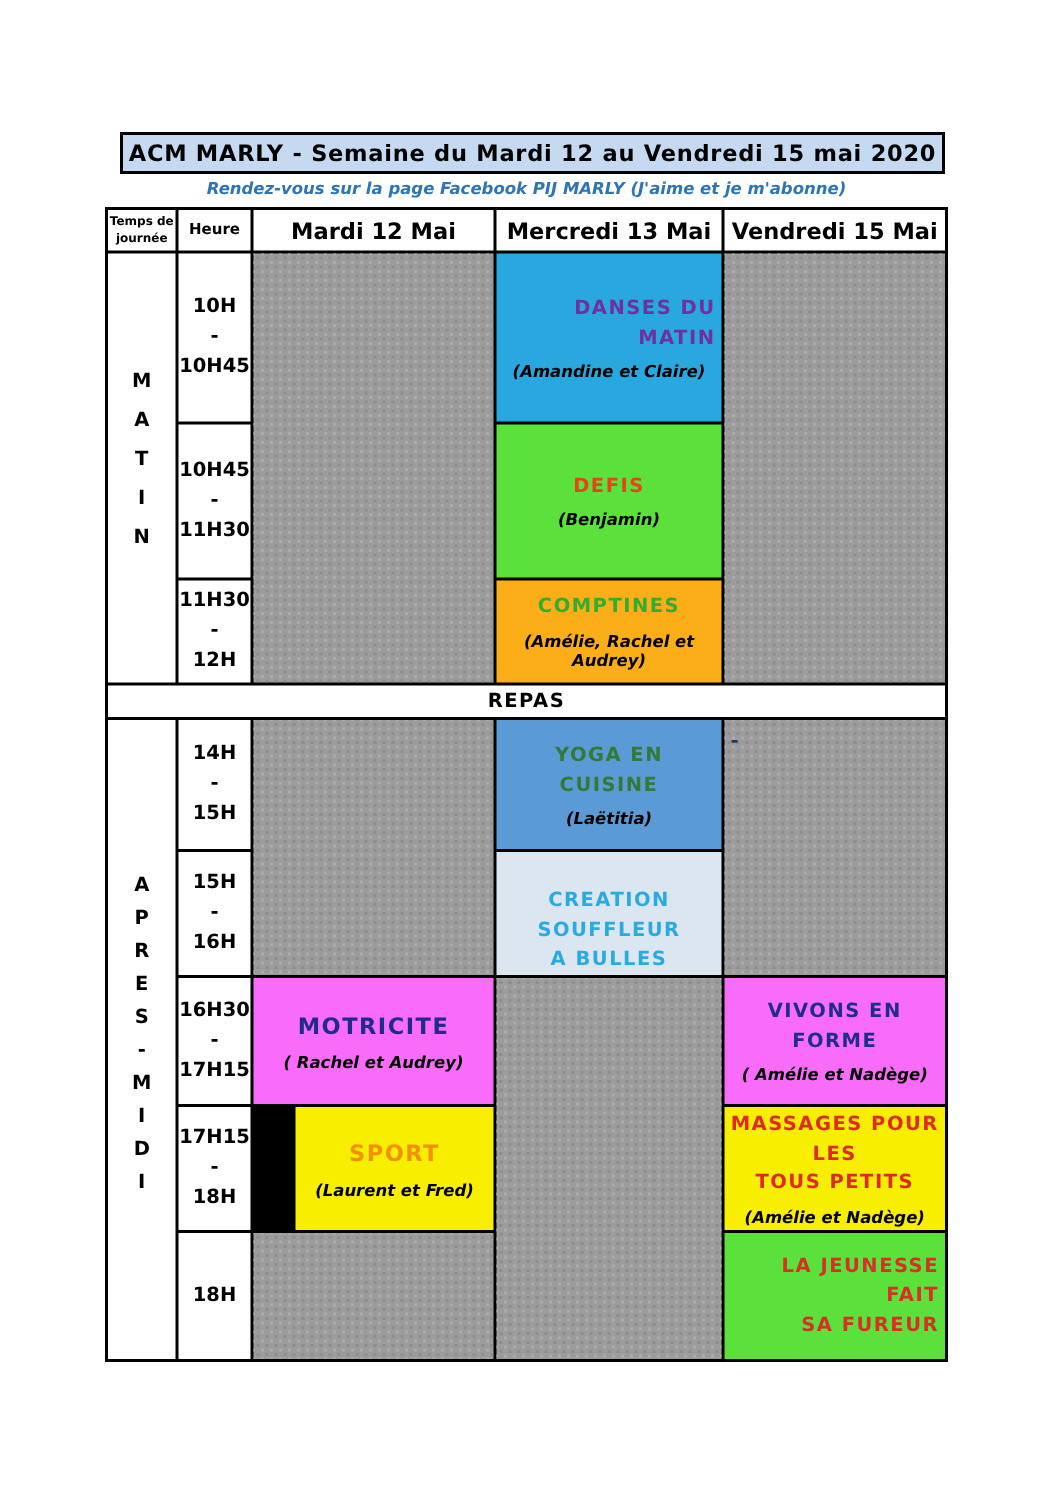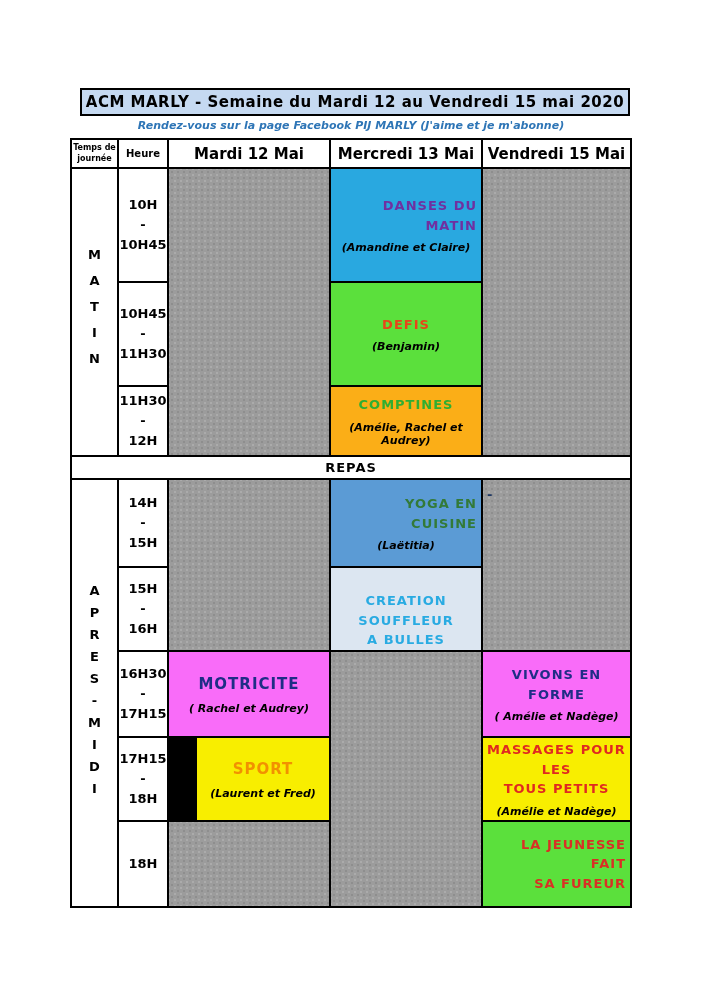--- a/index.html
+++ b/index.html
@@ -51,21 +51,21 @@
     background-size:6px 6px;
     background-position:0 0, 3px 3px;
   }
   .act{ padding:4px; gap:6px; }
   .act .act-title{ font-weight:700; font-size:13px; letter-spacing:1px; white-space:pre-line; line-height:1.5; }
   .act .act-staff{ font-weight:700; font-style:italic; font-size:11px; color:#000; }
 
   .bg-danses{ background:#29a8e0; }   .tx-danses{ color:#7030a0;text-align:right; }
   .bg-defis{ background:#5be03c; }    .tx-defis{ color:#e8441a; }
   .bg-comptines{ background:#fbae17;align-items:center; }.tx-comptines{ color:#2fae32; }
-  .bg-yoga{ background:#5b9bd5;text-align:right; }     .tx-yoga{ color:#337a38; }
+  .bg-yoga{ background:#5b9bd5; }     .tx-yoga{ color:#337a38; }
   .bg-creation{ background:#dce6f1; } .tx-creation{ color:#29abe2;margin-top:42px; }
   .bg-motricite{ background:#f96cf9; }.tx-motricite{ color:#1f2d86; }
   .bg-sport{ background:#f8ee00;margin-left:28px; }    .tx-sport{ color:#f29100; }
   .bg-vivons{ background:#f96cf9; }   .tx-vivons{ color:#1f2d86; }
   .bg-massages{ background:#f8ee00; } .tx-massages{ color:#e02a20; }
   .bg-jeunesse{ background:#5be03c;text-align:right; } .tx-jeunesse{ color:#d93025; }
   .tx-big{ font-size:15px !important; }
 
   .cell-dash{
     position:absolute; left:4px; top:8px; color:#1f3864;

